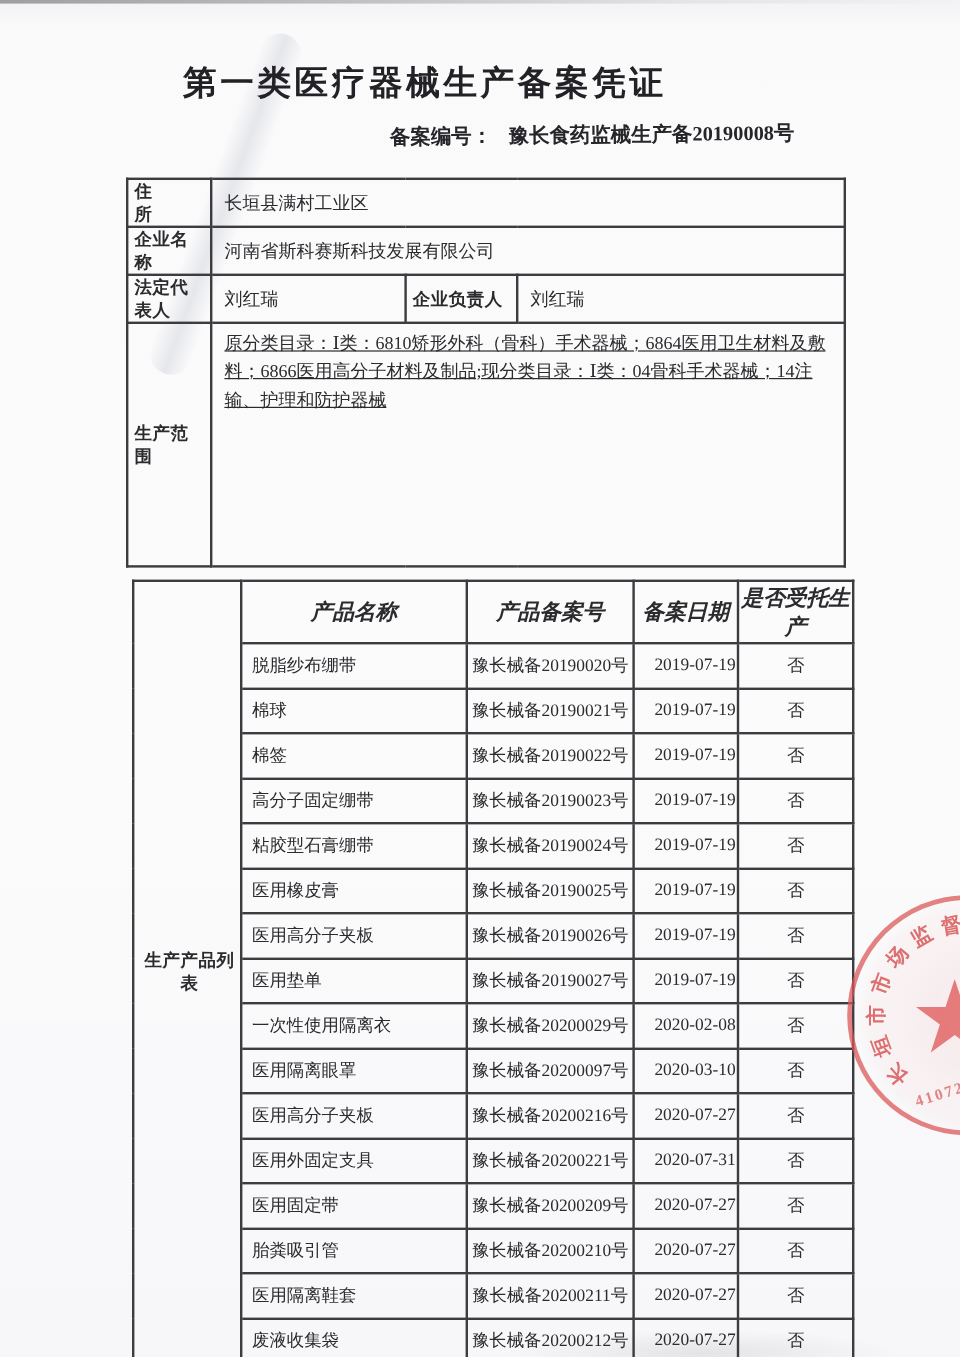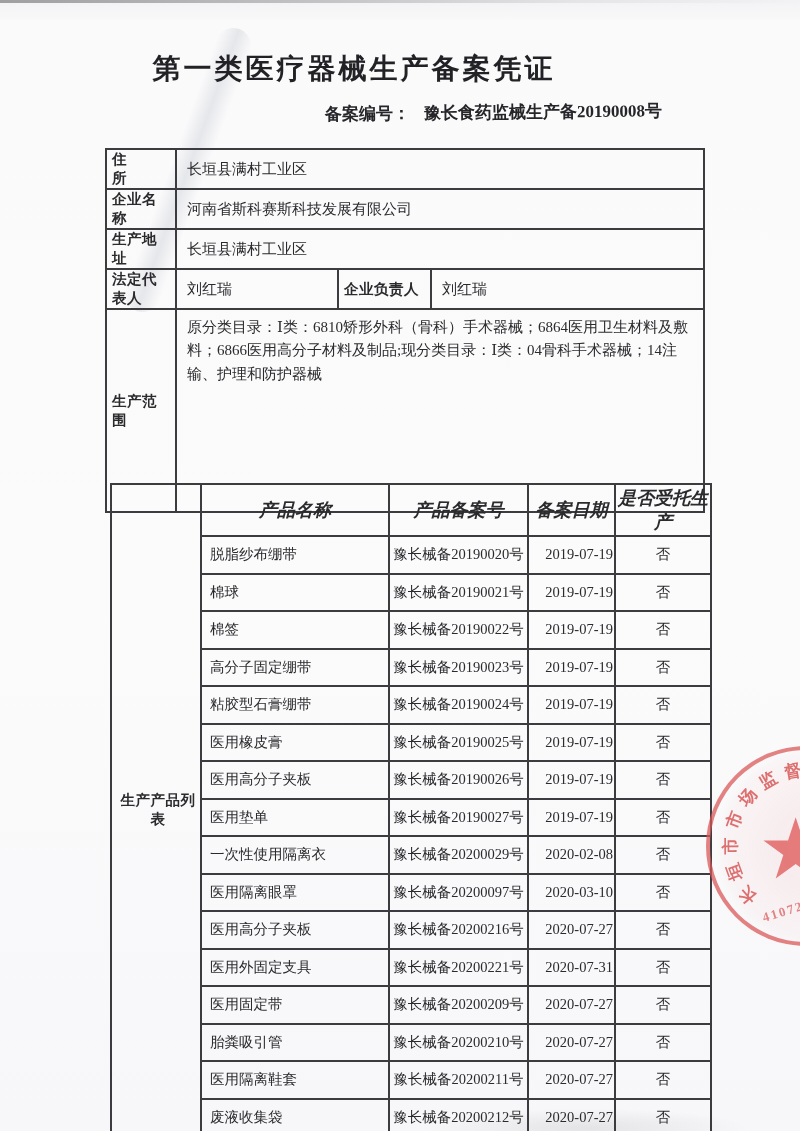--- a/index.html
+++ b/index.html
@@ -48,21 +48,21 @@
     font-size: 15px;
   }
   .info-table td {
     border: 2px solid #3c3c40;
     padding: 0 6px;
     vertical-align: middle;
   }
   .info-table .lbl { font-weight: bold; font-size: 14.5px; padding-left: 5px; letter-spacing: .5px; }
   .info-table .val { padding-left: 10px; }
   .info-table .scope-val {
-    vertical-align: top; padding: 6px 10px 0 10px; line-height: 1.55;
+    vertical-align: top; padding: 6px 10px 0 10px; line-height: 1.55; text-decoration: underline;
   }
 
   
   .prod-table {
     position: absolute; left: 110px; top: 483px; width: 600px;
     font-size: 14.5px;
     border-bottom: none;
   }
   .prod-table td, .prod-table th {
     border: 2px solid #3c3c40;
@@ -127,24 +127,20 @@
       <col style="width:273px">
     </colgroup>
   <tbody>
       <tr style="height:32px">
     <td class="lbl">住　　所</td>
     <td class="val" colspan="3">长垣县满村工业区</td>
   </tr>
   <tr style="height:32px">
     <td class="lbl">企业名称</td>
     <td class="val" colspan="3">河南省斯科赛斯科技发展有限公司</td>
-  </tr>
-  <tr style="height:32px">
-    <td class="lbl">生产地址</td>
-    <td class="val" colspan="3">长垣县满村工业区</td>
   </tr>
   <tr style="height:36px">
     <td class="lbl">法定代表人</td>
     <td class="val">刘红瑞</td>
     <td class="lbl">企业负责人</td>
     <td class="val">刘红瑞</td>
   </tr>
   <tr style="height:203px">
     <td class="lbl">生产范围</td>
     <td class="val scope-val" colspan="3">原分类目录：Ⅰ类：6810矫形外科（骨科）手术器械；6864医用卫生材料及敷料；6866医用高分子材料及制品;现分类目录：Ⅰ类：04骨科手术器械；14注输、护理和防护器械</td>

